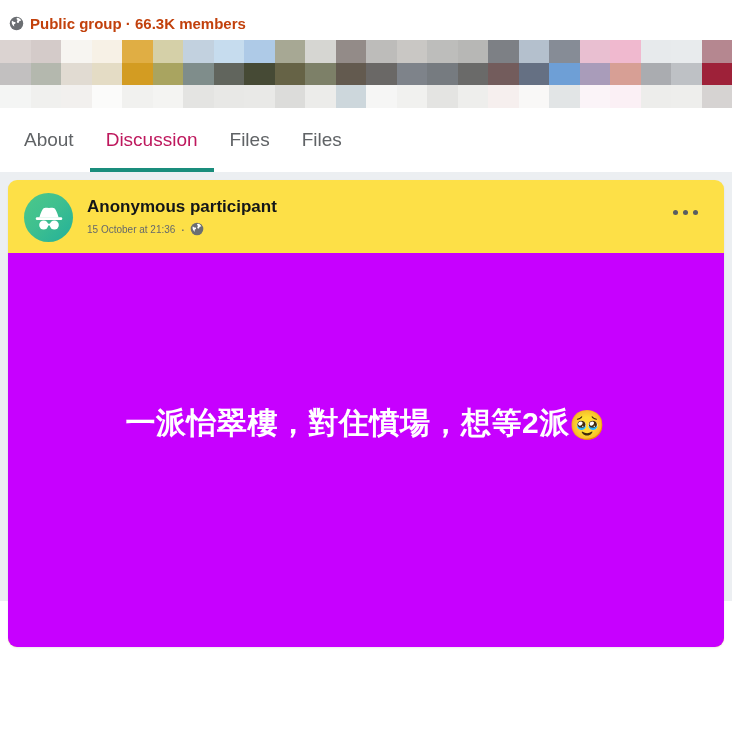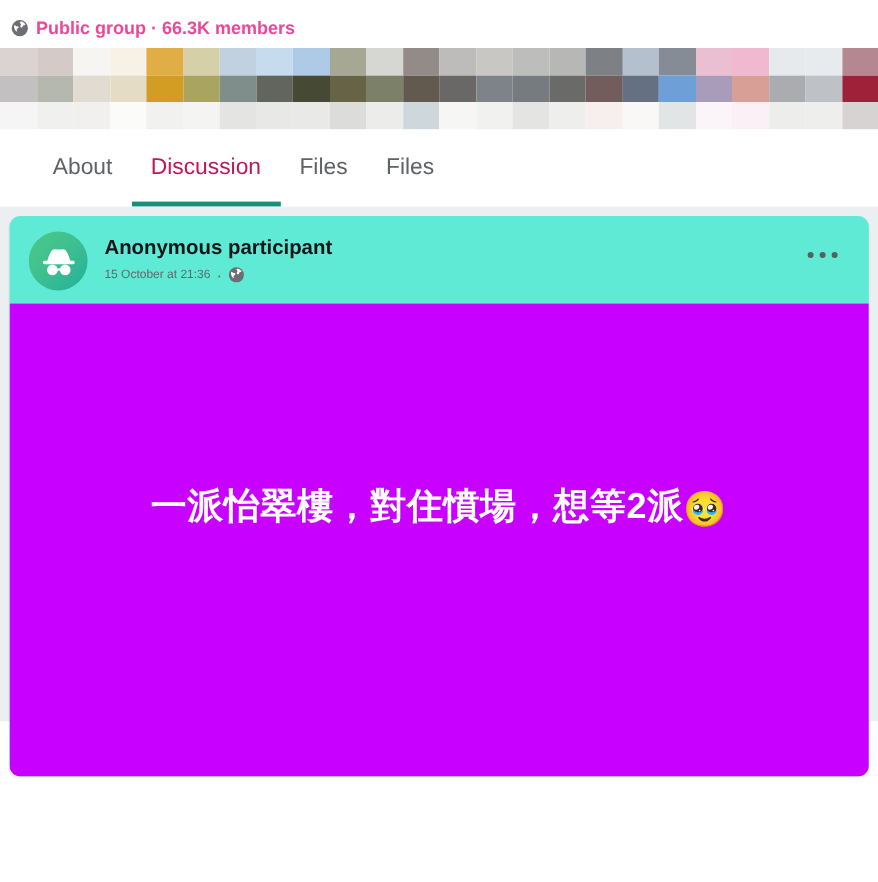--- a/index.html
+++ b/index.html
@@ -42,21 +42,21 @@
     display: flex;
     align-items: center;
     gap: 6px;
     margin-top: 7px;
     padding-left: 3px;
     font-size: 15px;
     color: #5b5e63;
   }
   .group-meta-text {
     font-size: 15px;
-    color: #ec4899;
+    color: #c2410c;
     font-weight: 600;
     white-space: nowrap;
   }
 
   .globe-icon {
     display: inline-block;
     width: 15px;
     height: 15px;
     flex: 0 0 auto;
     line-height: 0;
@@ -89,41 +89,41 @@
     position: relative;
     font-size: 19px;
     color: #606366;
     padding: 0 16px;
     height: 64px;
     display: flex;
     align-items: center;
     cursor: pointer;
     white-space: nowrap;
   }
-  .tab:first-child { padding-left: 6px; margin-left: 20px; }
+  .tab:first-child { padding-left: 6px; }
   .tab.active { color: #be185d; }
   .tab.active::after {
     content: "";
     position: absolute;
     left: 0;
     right: 0;
     bottom: 0;
     height: 4px;
     background: #1a8d7c;
   }
 
   
   .feed {
     background: #eceff2;
     padding: 8px 0 0 0;
     height: 429px;
     box-sizing: border-box;
   }
   .post-card {
-    background: #5eead4;
+    background: #fde047;
     border-radius: 9px;
     margin: 0 8px 0 8px;
     overflow: hidden;
     box-shadow: 0 1px 2px rgba(0,0,0,0.08);
   }
   .post-head {
     display: flex;
     align-items: flex-start;
     padding: 13px 14px 11px 16px;
     position: relative;

